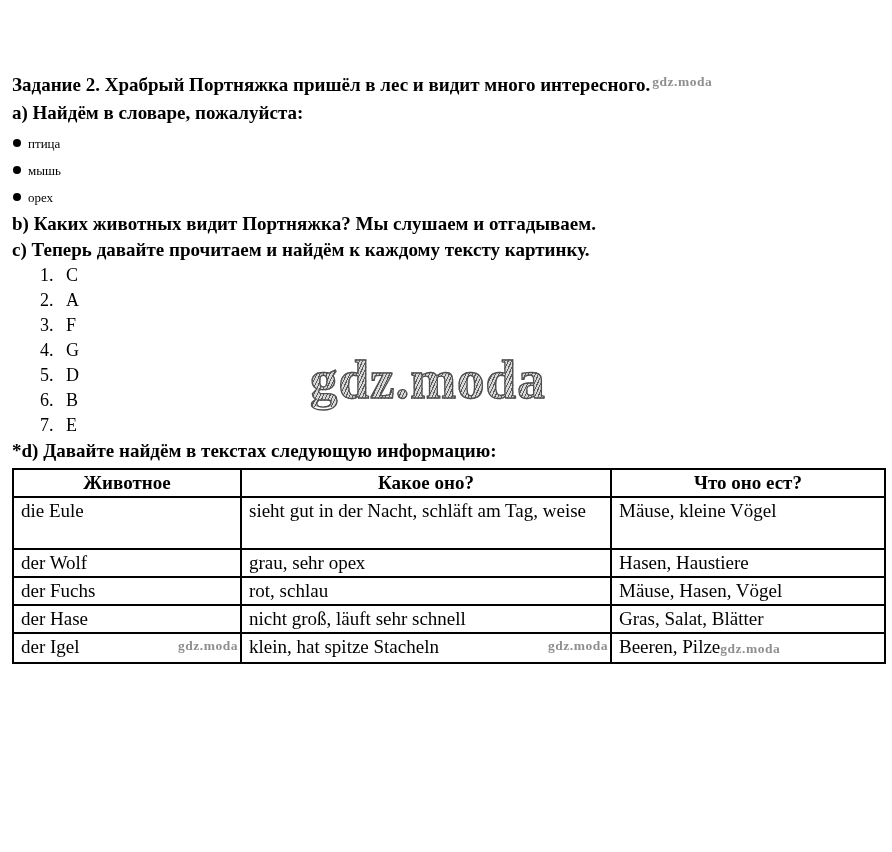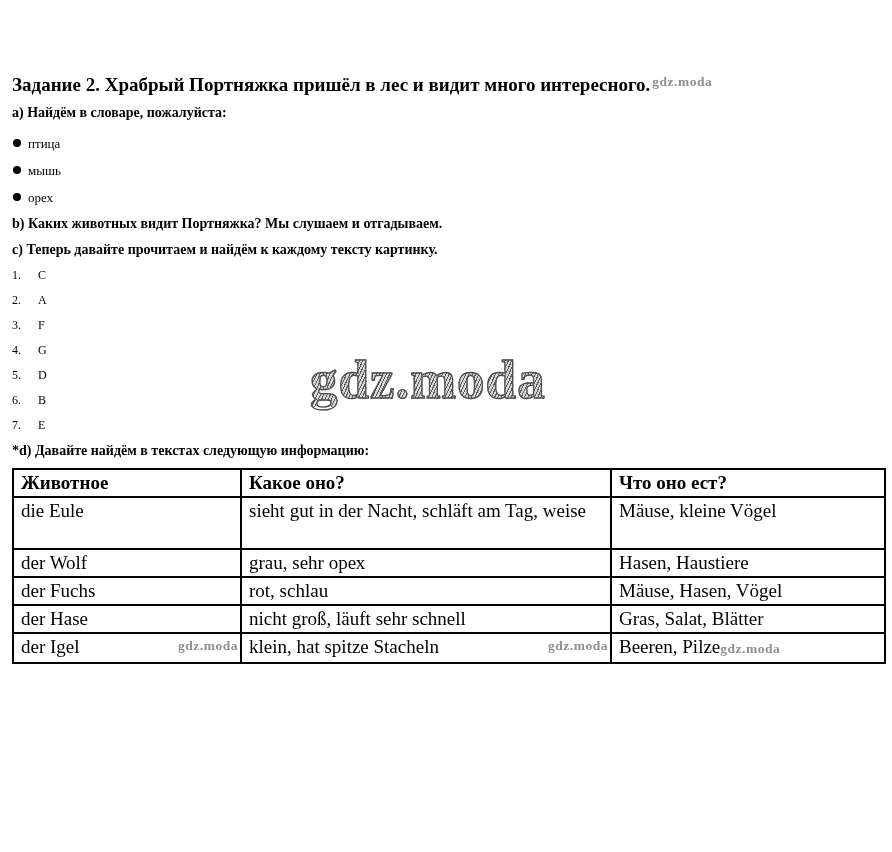--- a/index.html
+++ b/index.html
@@ -9,21 +9,21 @@
   .page {
     position: relative;
     width: 892px;
     height: 694px;
     background: #fff;
     padding: 72px 14px 0 12px;
     overflow: hidden;
   }
 
   .title-line { font-size: 19px; font-weight: bold; line-height: 26px; }
-  .bold-line  { font-size: 14px; font-weight: bold; line-height: 26px; }
+  .bold-line  { font-size: 19px; font-weight: bold; line-height: 26px; }
 
   .wm-sm {
     font-family: "Liberation Serif", serif;
     font-weight: bold;
     font-size: 13.5px;
     color: #8f8f8f;
     letter-spacing: 0.5px;
     white-space: nowrap;
   }
   .wm-title { position: relative; top: -5px; margin-left: 2px; }
@@ -31,21 +31,21 @@
   .dict-list { margin: 4px 0 0 0; }
   .dict-item { font-size: 13px; line-height: 27px; }
   .dict-item .bullet {
     display: inline-block;
     width: 8px; height: 8px;
     background: #000; border-radius: 50%;
     margin: 0 7px 1px 1px;
   }
 
   .answers { margin: 0; }
-  .ans-row { font-size: 12px; line-height: 25px; }
+  .ans-row { font-size: 18px; line-height: 25px; margin-left: 28px; }
   .ans-row .num { display: inline-block; width: 26px; }
 
   .wm-big {
     position: absolute;
     left: 310px;
     top: 352px;
     font-family: "Liberation Serif", serif;
     font-size: 55px;
     font-weight: bold;
     letter-spacing: 1px;
@@ -69,21 +69,21 @@
     table-layout: fixed;
   }
   .info-table th, .info-table td {
     border: 2px solid #000;
     font-size: 19px;
     line-height: 26px;
     padding: 0 7px;
     vertical-align: top;
     text-align: left;
   }
-  .info-table th { font-weight: bold; }
+  .info-table th { font-weight: bold; text-align: center; }
   .col-animal { width: 228px; }
   .col-desc   { width: 370px; }
   .col-food   { width: 274px; }
   .row-tall td { height: 52px; }
   td.rel { position: relative; }
   .wm-cell-right { position: absolute; right: 2px; bottom: 3px; }
 </style>
 </head>
 <body>
 

